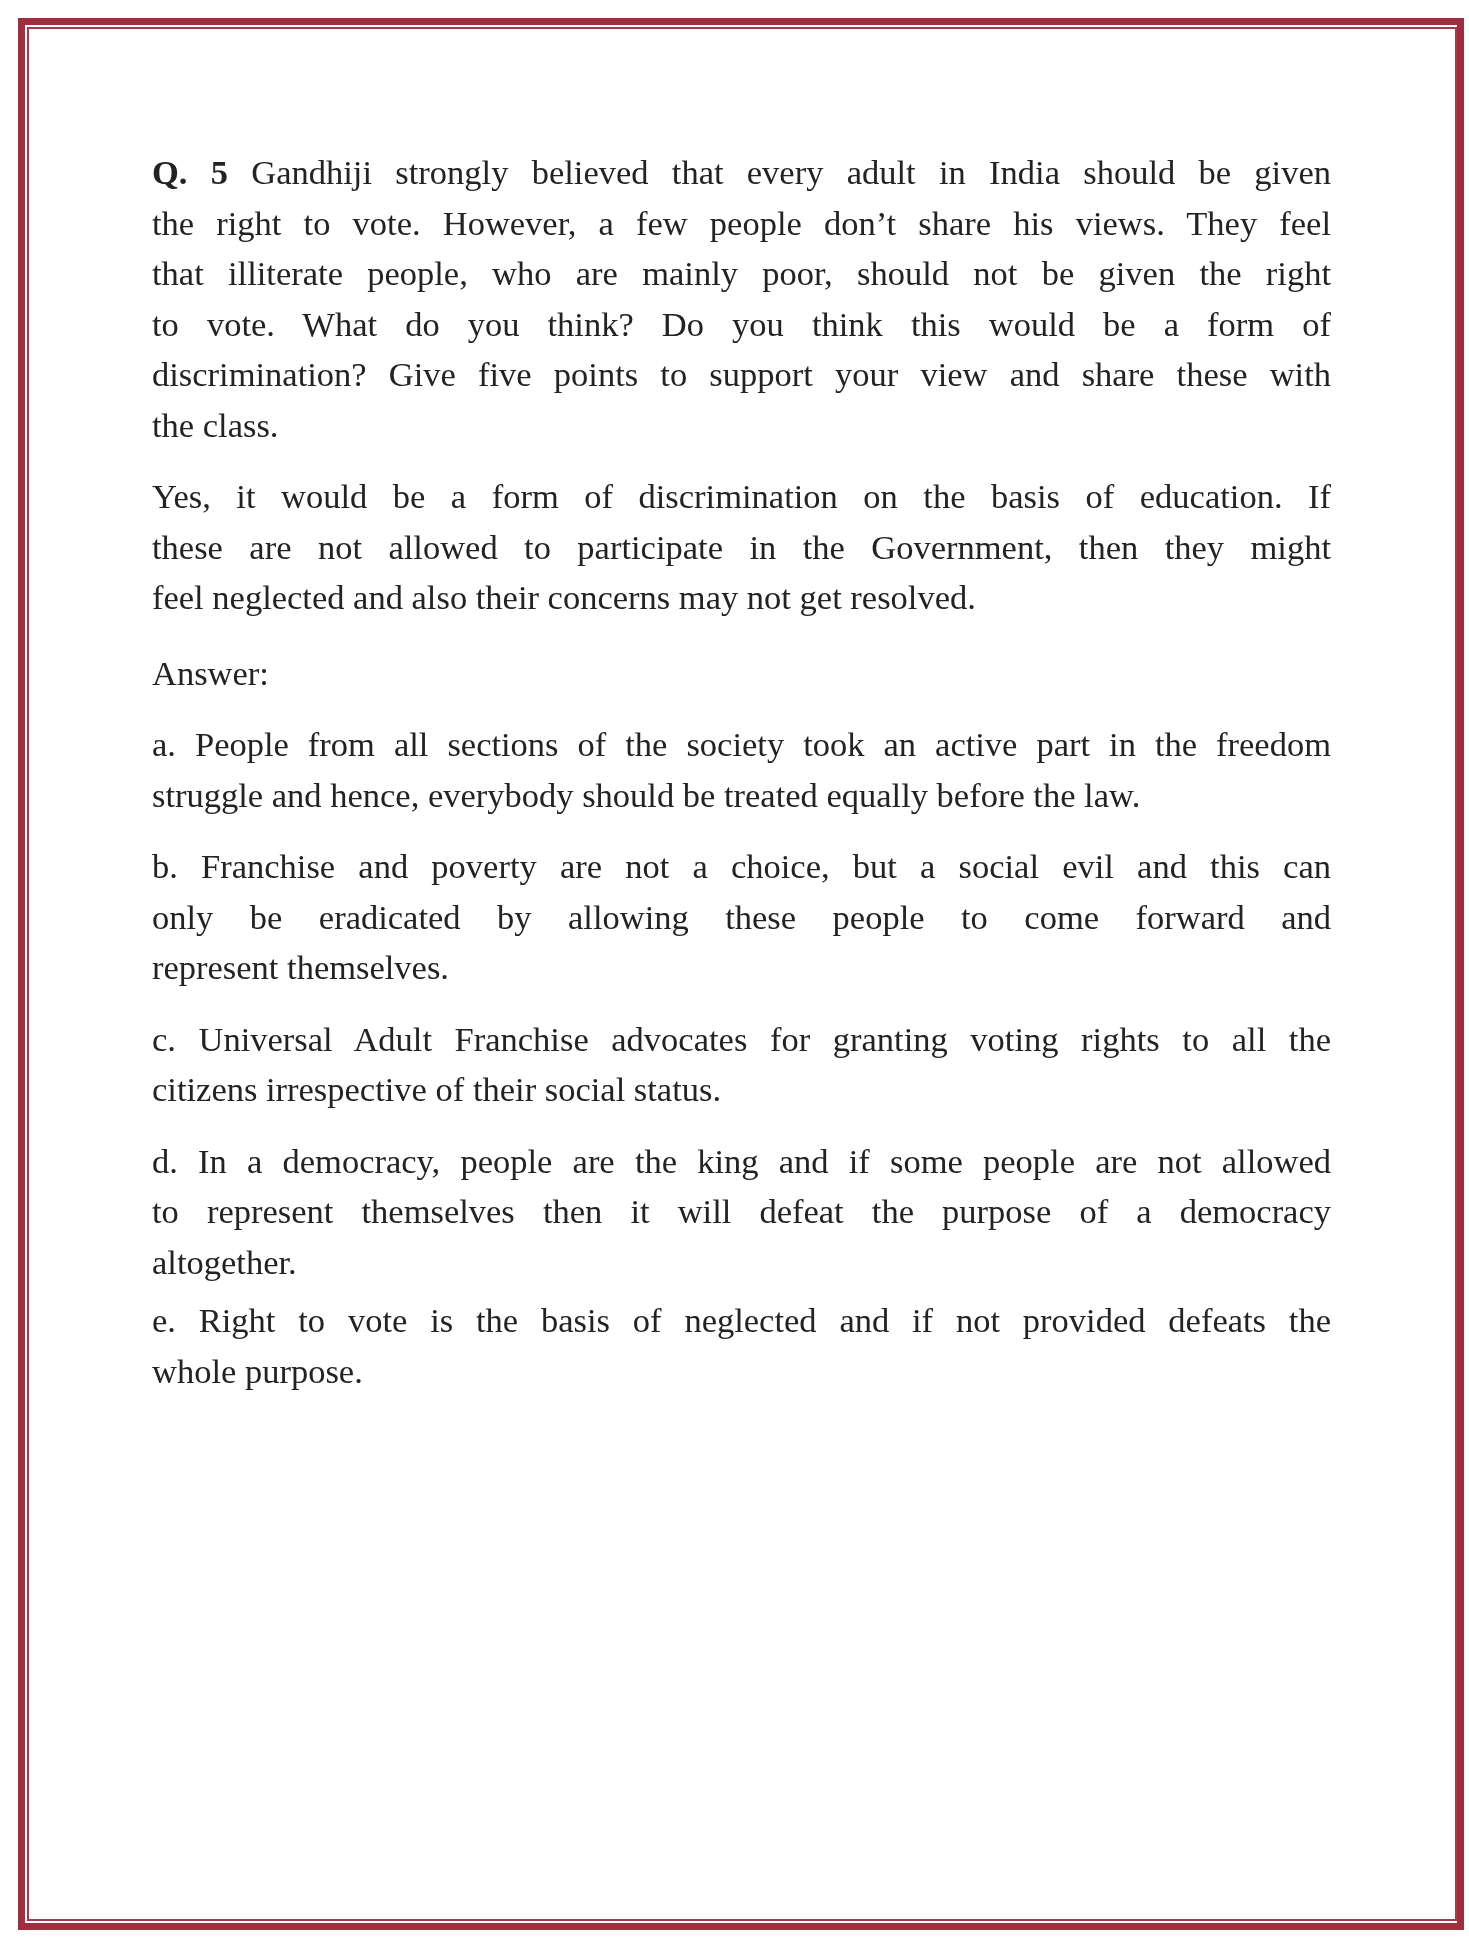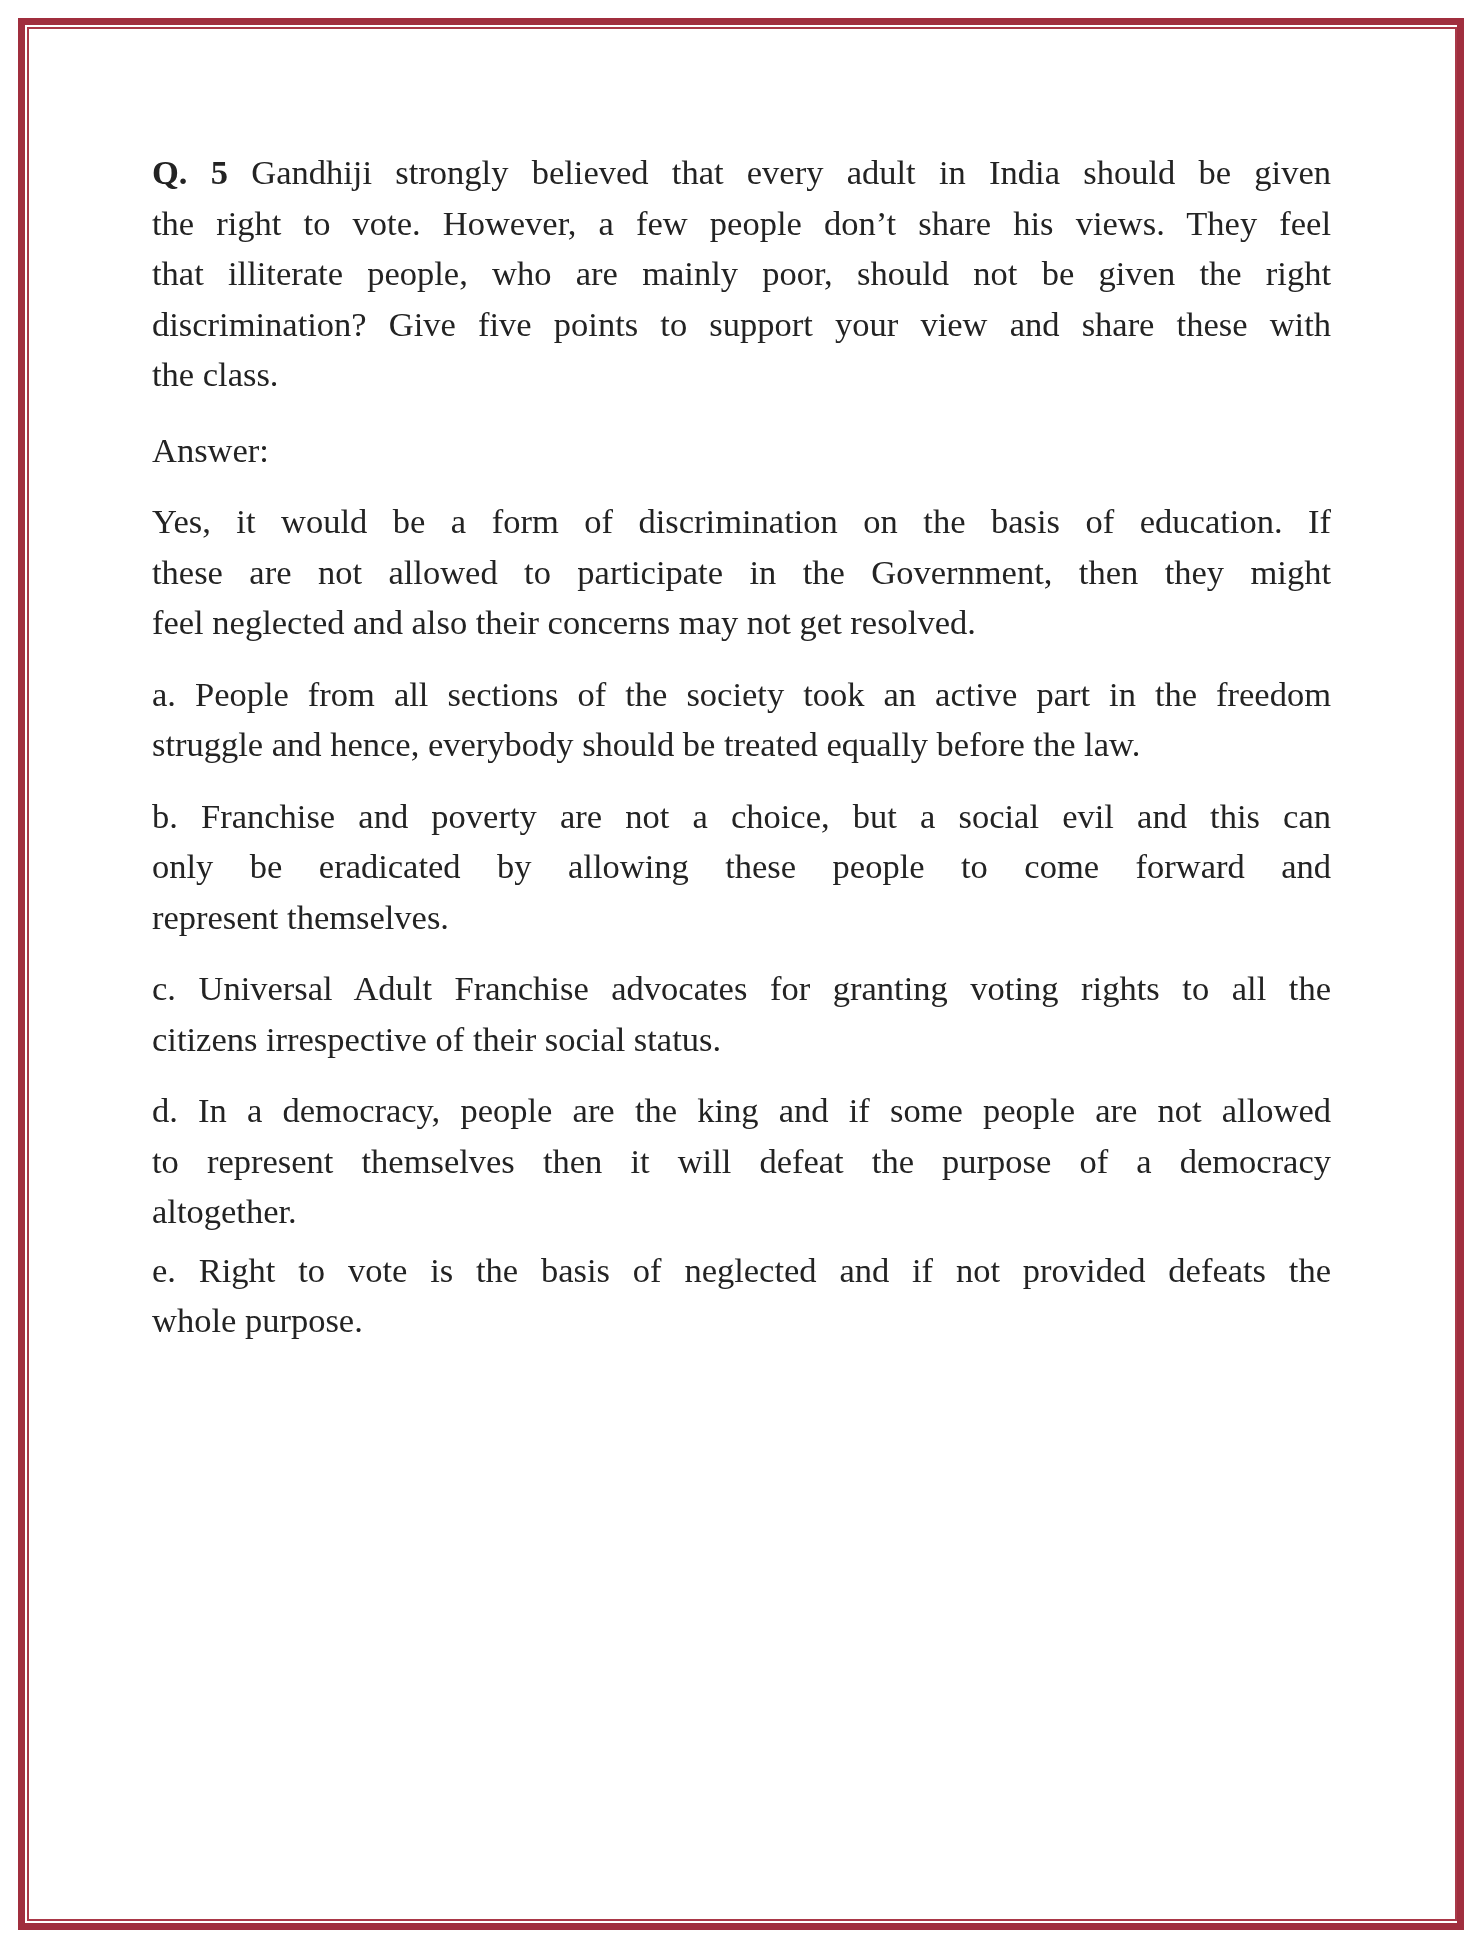--- a/index.html
+++ b/index.html
@@ -62,32 +62,33 @@
 
 <div class="frame-outer"></div>
 <div class="frame-inner"></div>
 
 <div class="content">
 
   <p class="para">
     <span class="line"><span class="qlabel">Q. 5</span> <span>Gandhiji strongly believed that every adult in India should be given</span></span>
     <span class="line">the right to vote. However, a few people don’t share his views. They feel</span>
     <span class="line">that illiterate people, who are mainly poor, should not be given the right</span>
+    <span class="line">to vote. What do you think? Do you think this would be a form of</span>
     <span class="line">discrimination? Give five points to support your view and share these with</span>
     <span class="line last">the class.</span>
-  </p>
-
-  <p class="para answer-label">
-    <span class="line last">Answer:</span>
   </p>
 
   <p class="para">
     <span class="line">Yes, it would be a form of discrimination on the basis of education. If</span>
     <span class="line">these are not allowed to participate in the Government, then they might</span>
     <span class="line last">feel neglected and also their concerns may not get resolved.</span>
+  </p>
+
+  <p class="para answer-label">
+    <span class="line last">Answer:</span>
   </p>
 
   <p class="para">
     <span class="line">a. People from all sections of the society took an active part in the freedom</span>
     <span class="line last">struggle and hence, everybody should be treated equally before the law.</span>
   </p>
 
   <p class="para">
     <span class="line">b. Franchise and poverty are not a choice, but a social evil and this can</span>
     <span class="line">only be eradicated by allowing these people to come forward and</span>

